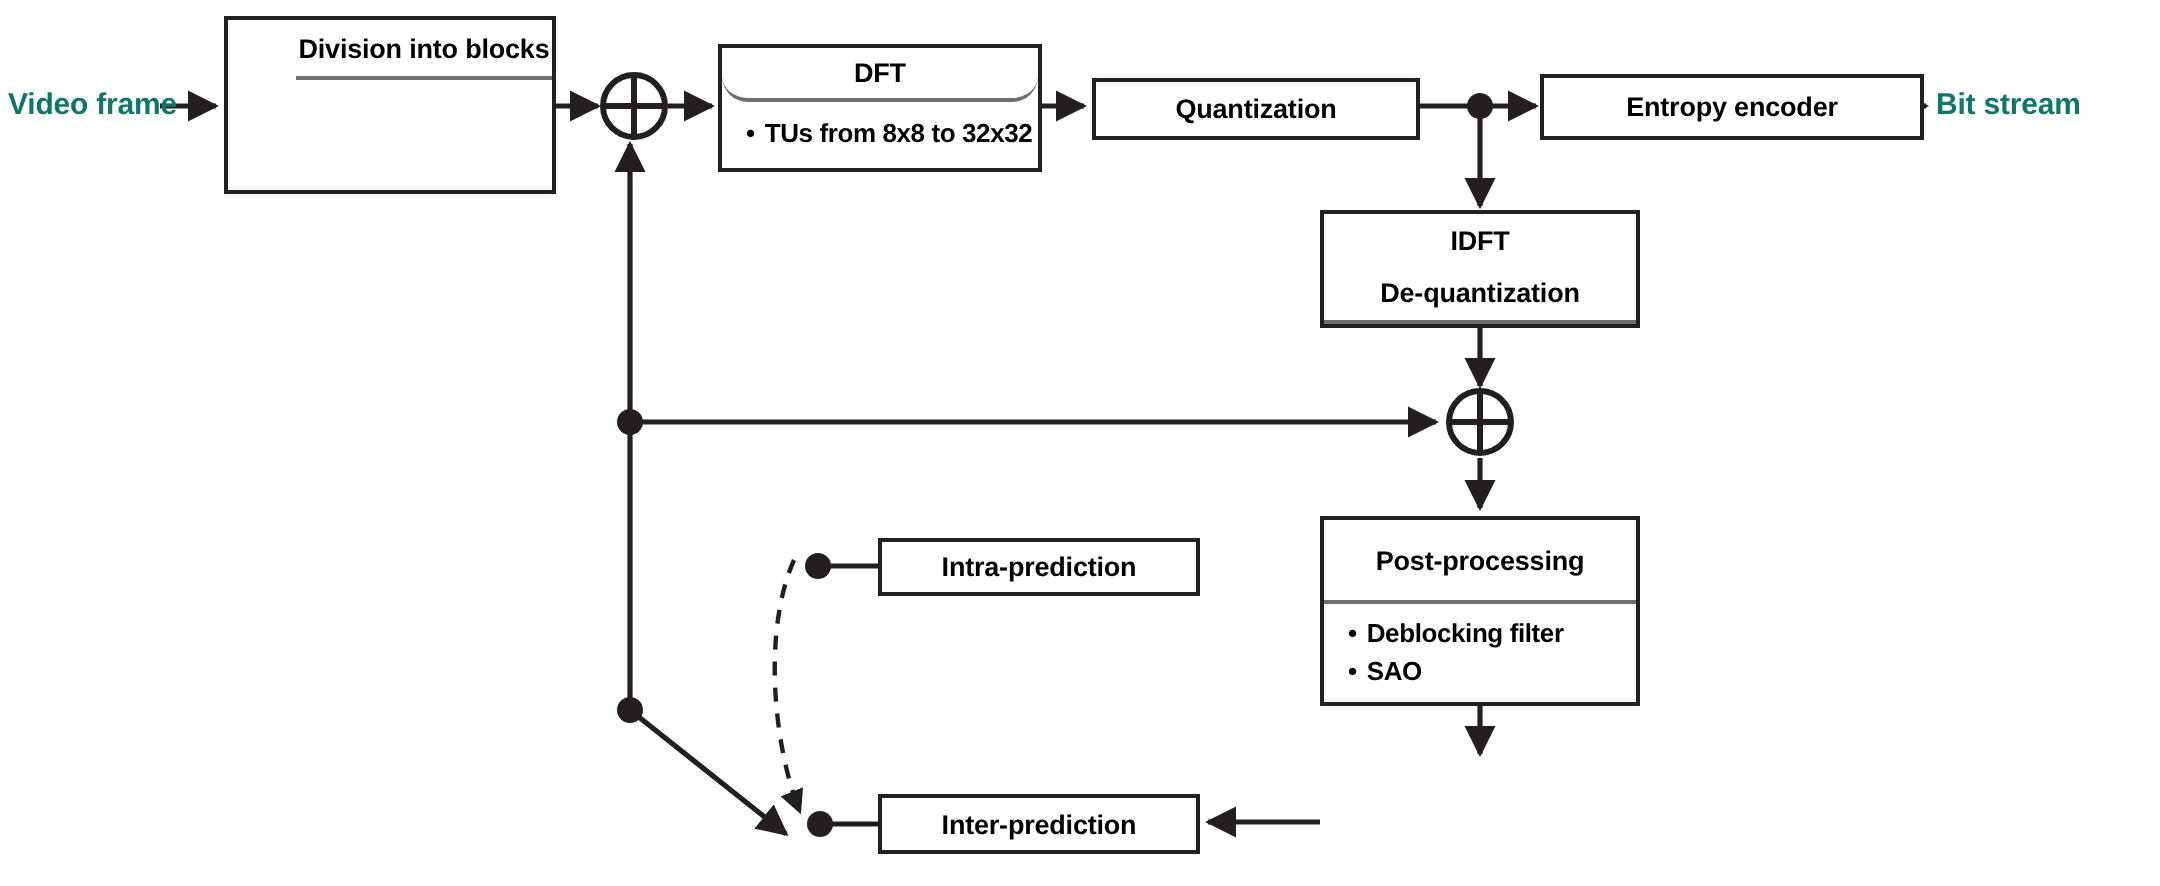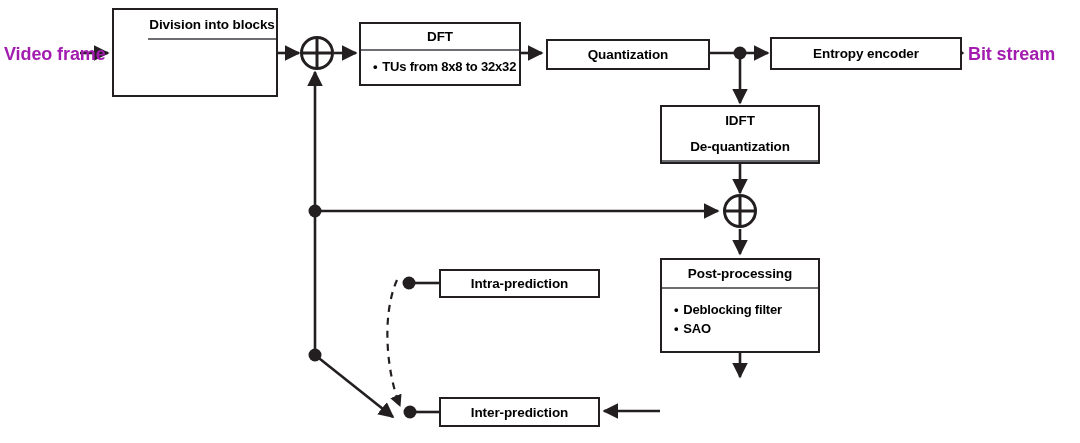--- a/index.html
+++ b/index.html
@@ -67,22 +67,22 @@
   }
   .single-line {
     justify-content: center;
     align-items: center;
     padding: 0;
     border-radius: 12px;
   }
   .edge-label {
     position: absolute;
     font-weight: bold;
-    font-size: 18px;
-    color: #a21caf;
+    font-size: 15px;
+    color: #0f766e;
     white-space: nowrap;
     letter-spacing: -0.1px;
   }
 </style>
 </head>
 <body>
 
 <div id="canvas">
 
   <svg id="wires" viewBox="0 0 1080 443" width="1080" height="443">
@@ -153,41 +153,41 @@
   </svg>
 
   <div class="edge-label" style="left:4px; top:44px;">Video frame</div>
   <div class="edge-label" style="left:968px; top:44px;text-align:center;">Bit stream</div>
 
   <div class="box" style="left:112px; top:8px; width:166px; height:89px;padding-left:34px;">
     <div class="box-title divided" style="height:30px;">Division into blocks</div>
   </div>
 
   <div class="box" style="left:359px; top:22px; width:162px; height:64px;">
-    <div class="box-title divided" style="height:27px;">DFT</div>
+    <div class="box-title divided" style="height:27px;border-radius:13px;">DFT</div>
     <div class="box-body">
       <div class="bullet">TUs from 8x8 to 32x32</div>
     </div>
   </div>
 
   <div class="box" style="left:546px; top:39px; width:164px; height:31px;">
     <div class="box-title single-line" style="flex:1;">Quantization</div>
   </div>
 
   <div class="box" style="left:770px; top:37px; width:192px; height:33px;">
     <div class="box-title single-line" style="flex:1;">Entropy encoder</div>
   </div>
 
   <div class="box" style="left:660px; top:105px; width:160px; height:59px;">
     <div class="box-title" style="height:28px;">IDFT</div>
     <div class="box-title divided" style="height:29px;">De-quantization</div>
   </div>
 
   <div class="box" style="left:660px; top:258px; width:160px; height:95px;">
-    <div class="box-title divided" style="height:29px;">Post-processing</div>
+    <div class="box-title divided" style="height:42px;">Post-processing</div>
     <div class="box-body">
       <div class="bullet">Deblocking filter</div>
       <div class="bullet">SAO</div>
     </div>
   </div>
 
 
   <div class="box" style="left:439px; top:269px; width:161px; height:29px;">
     <div class="box-title single-line" style="flex:1;">Intra-prediction</div>
   </div>

